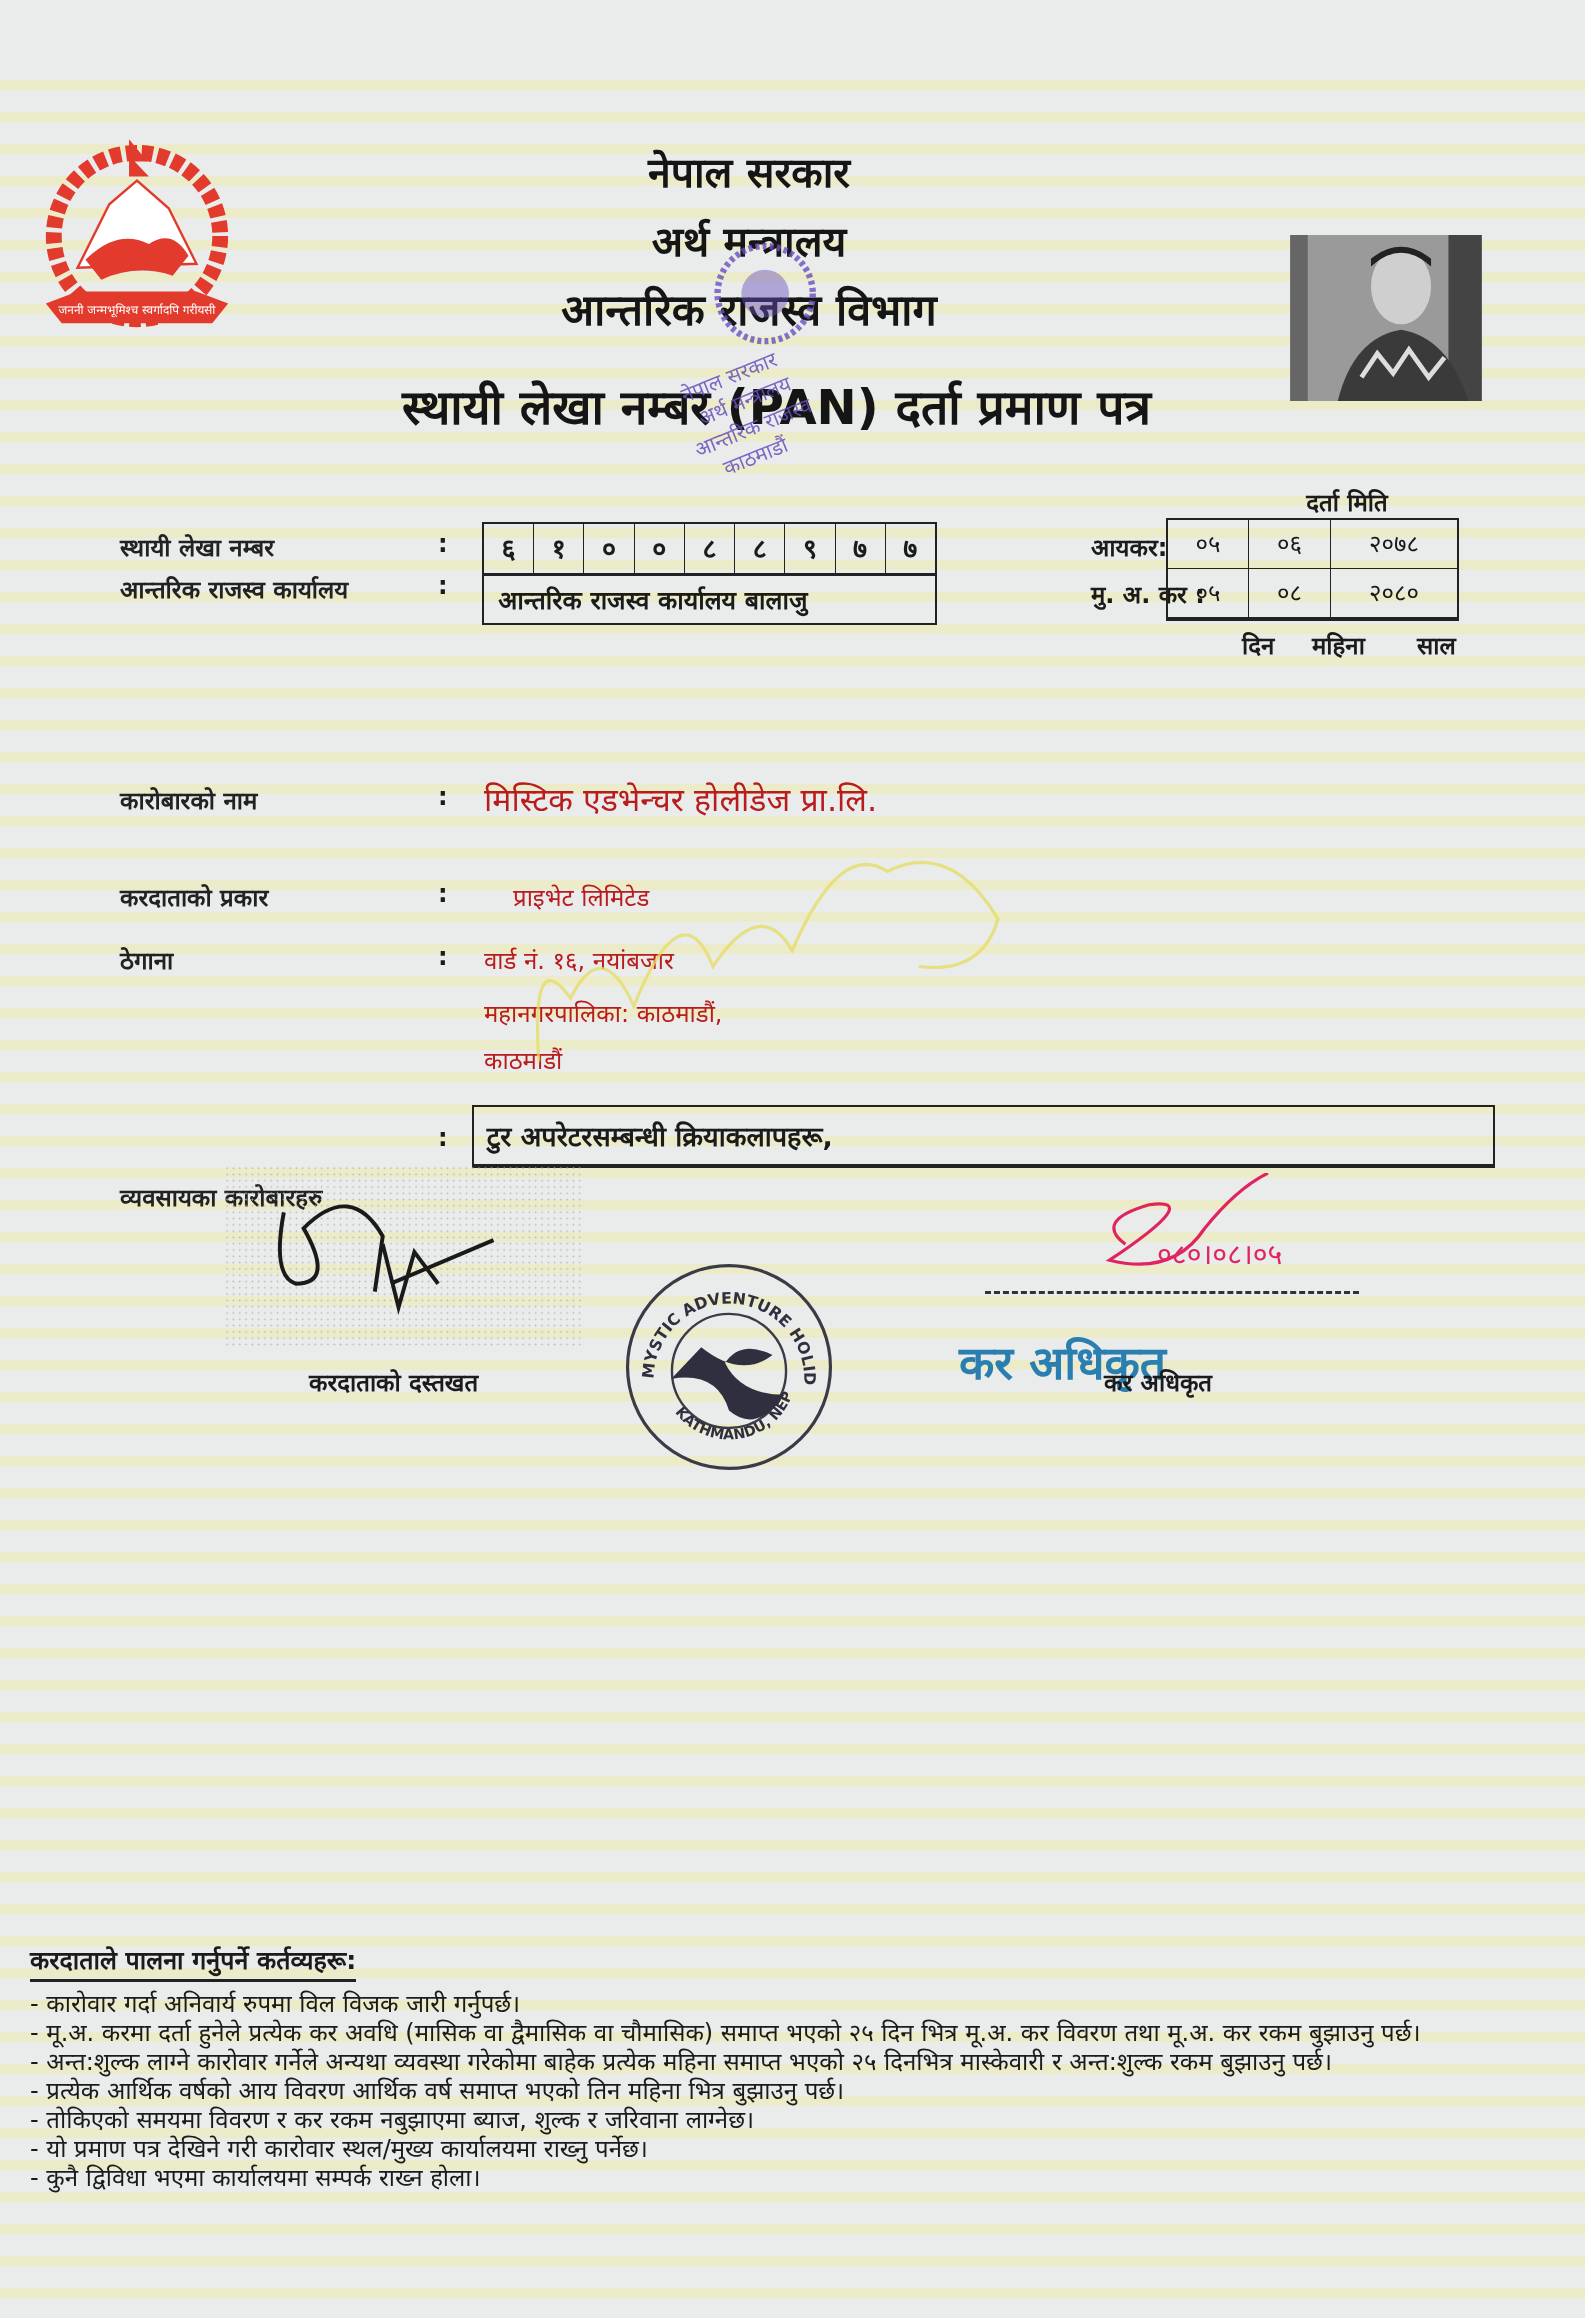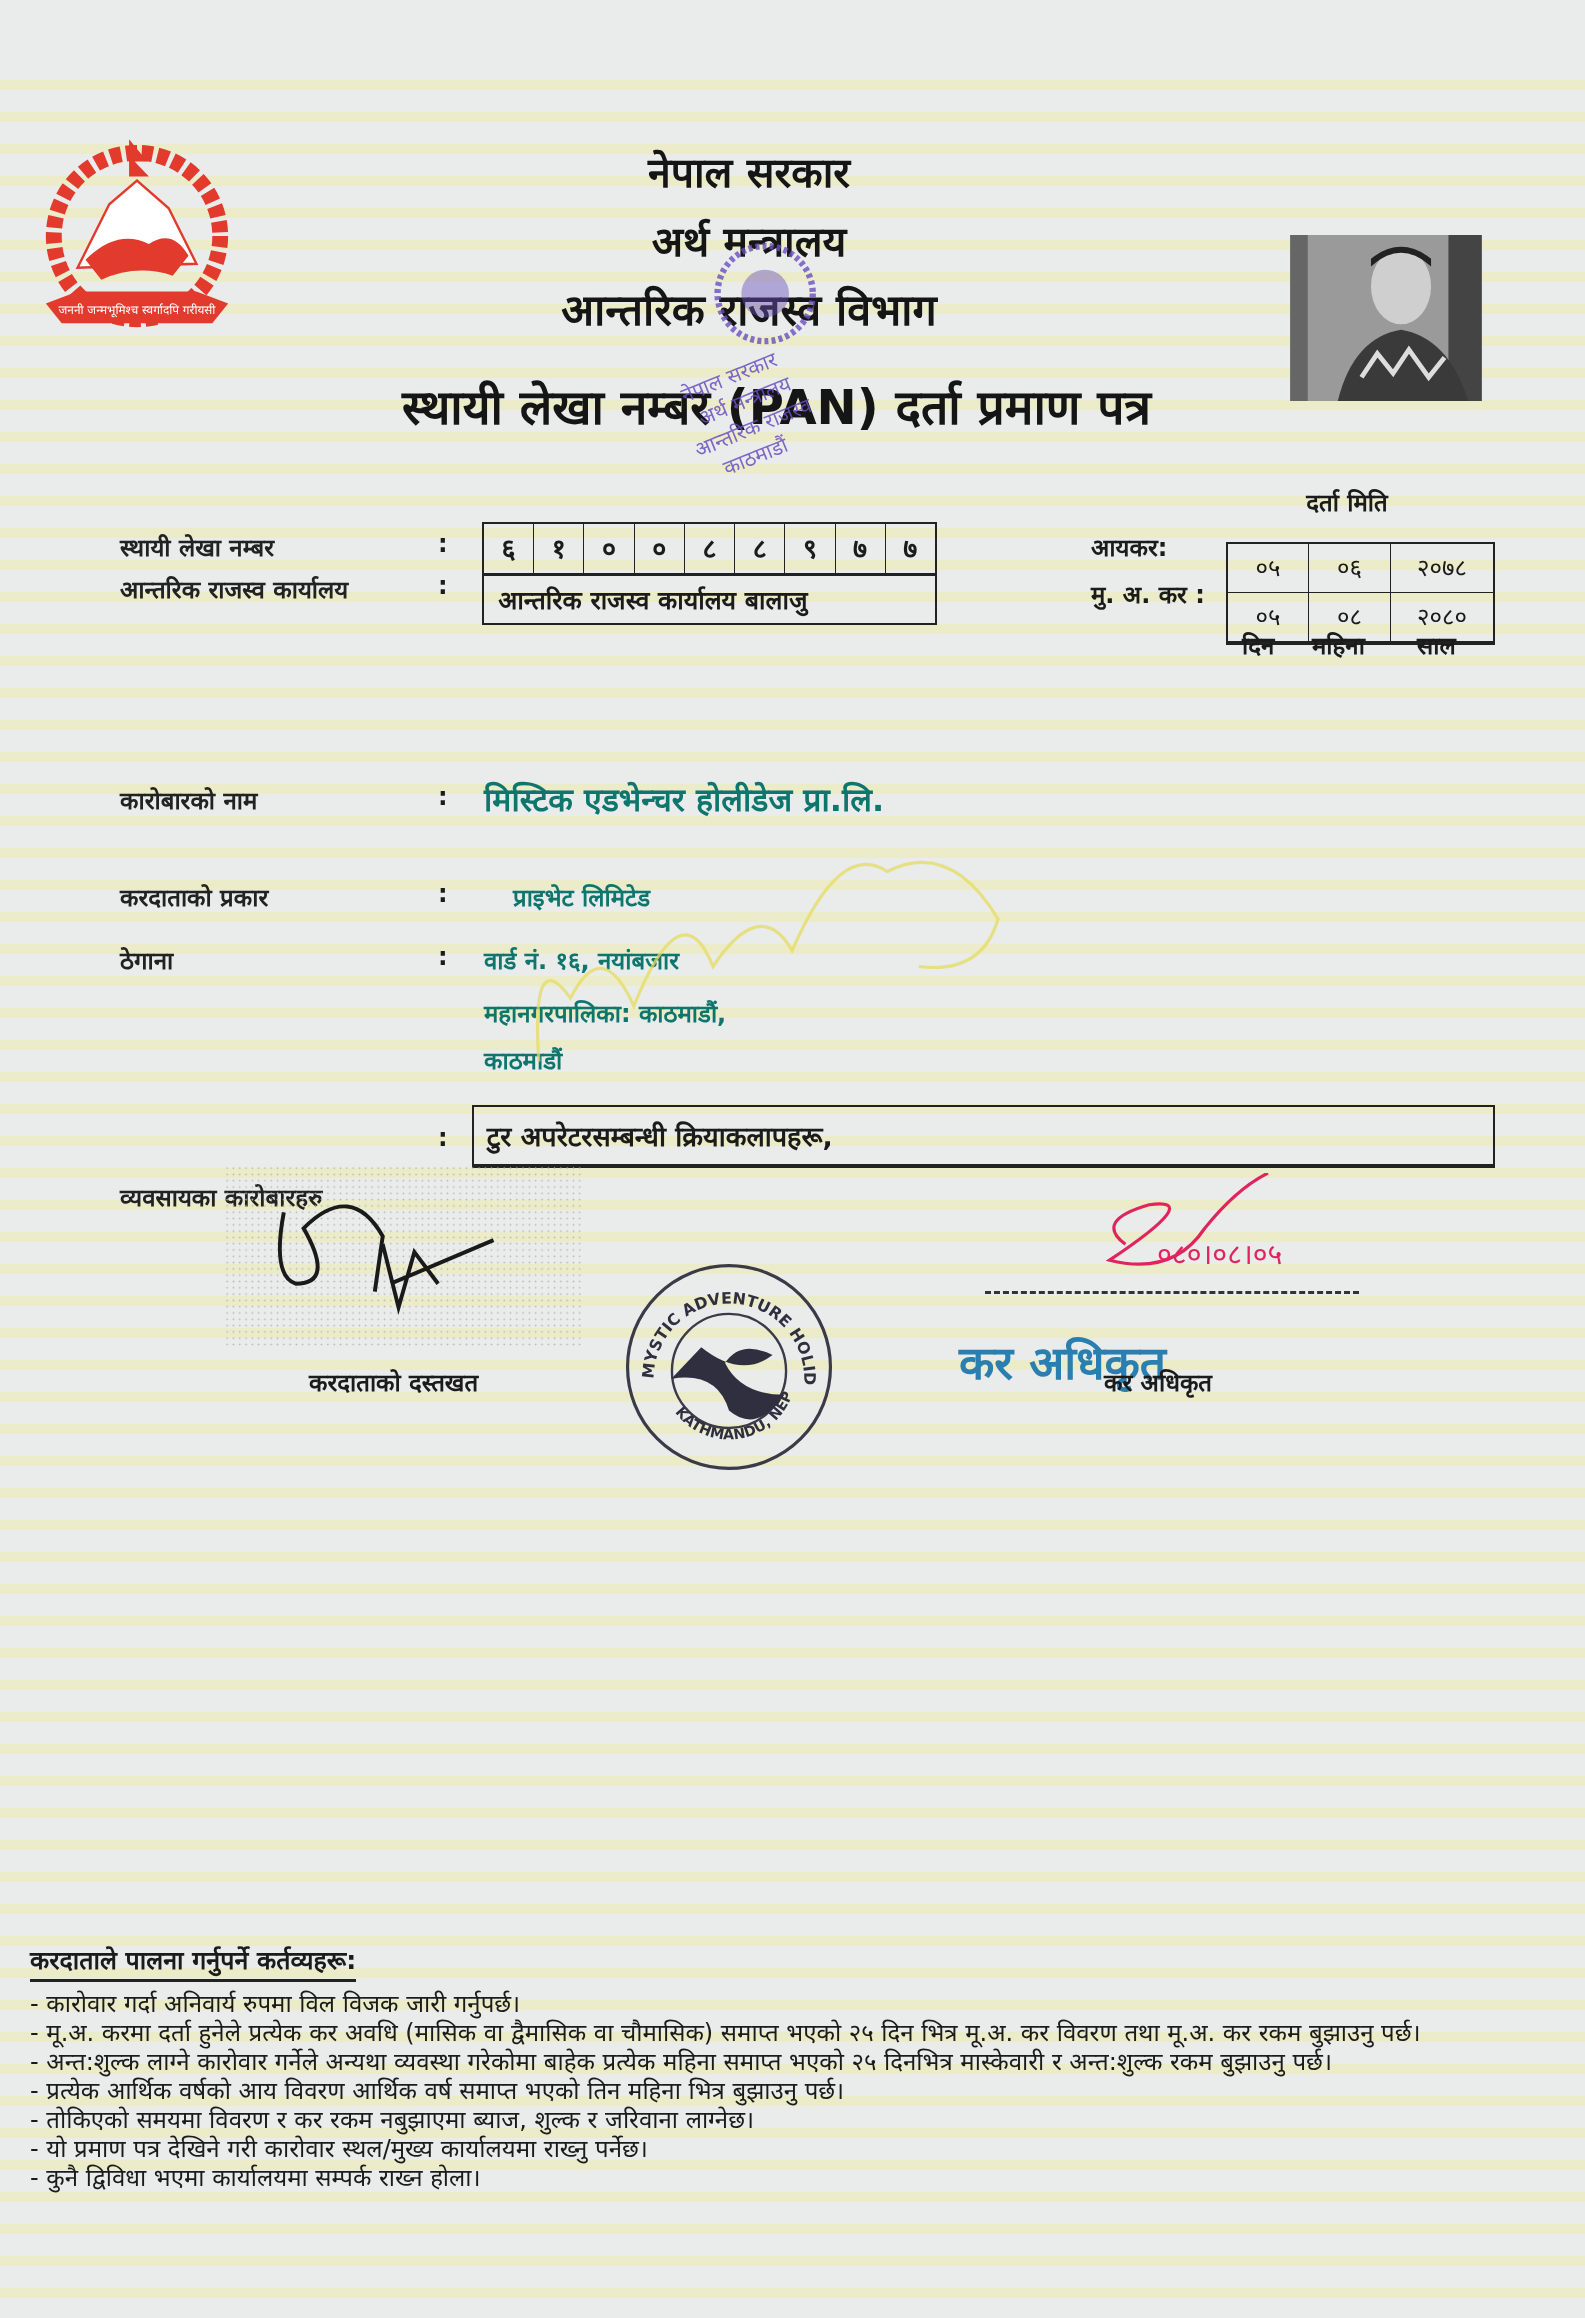--- a/index.html
+++ b/index.html
@@ -22,30 +22,30 @@
   .h4 { top:373px; font-size:48px; left:63px; width:1427px; }
 
   .emblem { position:absolute; left:30px; top:133px; width:214px; height:214px; }
   .photo { position:absolute; left:1290px; top:235px; width:192px; height:166px; background:#777; overflow:hidden; }
   .photo svg { display:block; }
 
   .stamp-gov { position:absolute; left:666px; top:238px; width:238px; height:254px; }
 
   .lbl { position:absolute; font-size:24px; font-weight:bold; color:#222; }
   .colon { position:absolute; font-size:24px; font-weight:bold; }
-  .val { position:absolute; font-size:28.5px; font-weight:bold; color:#0f766e; }
+  .val { position:absolute; font-size:28.5px; font-weight:normal; color:#b91c1c; }
 
   .pan-box { position:absolute; left:482px; top:522px; width:455px; height:103px; border:2.4px solid #222; box-sizing:border-box; }
   .pan-digits { display:flex; height:49px; border-bottom:3.2px solid #222; }
   .pan-digit { flex:1; border-right:1.6px solid #222; text-align:center; font-size:27px; line-height:49px; font-weight:bold; }
   .pan-digit:last-child { border-right:none; }
   .pan-office { font-size:25px; font-weight:bold; padding:6.3px 14.3px; }
 
   .date-title { position:absolute; left:1252px; top:485px; width:190px; text-align:center; font-size:24px; font-weight:bold; }
-  .date-table { position:absolute; left:1226px; top:518px; width:269px; height:103px; border:2.4px solid #222; border-bottom:4.8px solid #222; box-sizing:border-box;margin-top:24px; }
+  .date-table { position:absolute; left:1166px; top:518px; width:293px; height:103px; border:2.4px solid #222; border-bottom:4.8px solid #222; box-sizing:border-box; }
   .date-row { display:flex; height:48px; }
   .date-row:first-child { border-bottom:1.6px solid #222; }
   .date-cell { text-align:center; line-height:48px; font-size:24px; border-right:1.6px solid #222; }
   .date-cell.d1 { width:80px; } .date-cell.d2 { width:81px; } .date-cell.d3 { flex:1; border-right:none; }
   .date-rowlbl { position:absolute; font-size:24px; font-weight:bold; text-align:left; width:127px; }
   .date-foot { position:absolute; top:628px; font-size:24px; font-weight:bold;text-align:center; }
 
   .biz-box { position:absolute; left:472px; top:1105px; width:1023px; height:63px; border:2.4px solid #222; border-bottom:4px solid #222; box-sizing:border-box; font-size:27px; font-weight:bold; padding:9.5px 12.7px; }
 
   .sig-area { position:absolute; left:224px; top:1165px; width:357px; height:182px;

